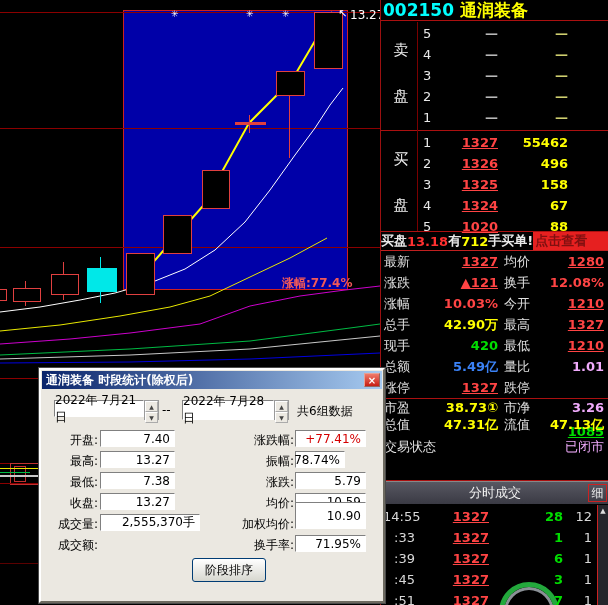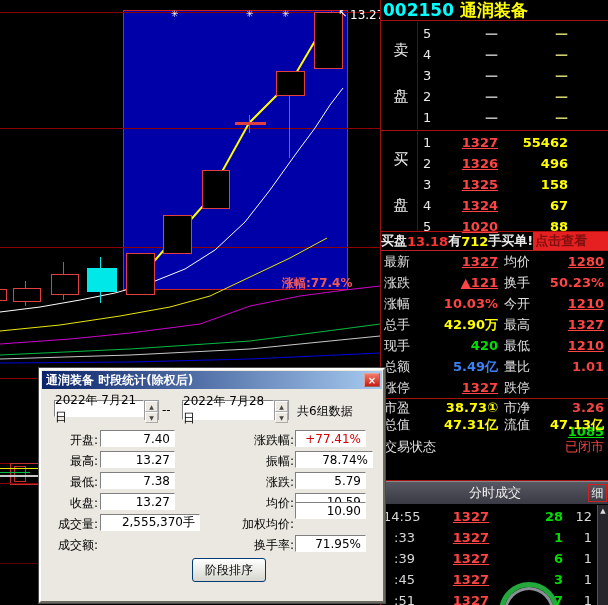--- a/index.html
+++ b/index.html
@@ -46,21 +46,21 @@
   #stats{left:0;top:251px;width:228px;}
   .st-row{position:relative;height:21px;line-height:21px;font-size:13px;}
   .st-row.sm{height:17px;line-height:17px;}
   .st-row.tall{height:20px;line-height:20px;margin-top:4px;}
   .st-l1{position:absolute;left:3px;color:#e0e0e0;}
   .st-v1{position:absolute;right:111px;font-weight:bold;}
   .st-l2{position:absolute;left:123px;color:#e0e0e0;}
   .st-v2{position:absolute;right:5px;font-weight:bold;}
   .red{color:#ff4444;} .redu{color:#ff4444;text-decoration:underline;}
   .yel{color:#ffff00;} .grn{color:#00e000;} .grnu{color:#00e000;text-decoration:underline;margin-top:44px;}
-  .cyn{color:#3b82f6;} .wht{color:#ef4444;}
+  .cyn{color:#3b82f6;} .wht{color:#f0abfc;}
   .st-sep{height:1px;background:#aa1010;margin-top:0;}
   #tns-header{left:0;top:481px;width:228px;height:22px;background:linear-gradient(#585862,#3a3a44);
      border-top:1px solid #888;display:flex;align-items:center;justify-content:center;color:#f0f0f0;font-size:13px;}
   #tns-detail{position:absolute;right:2px;top:2px;width:17px;height:16px;border:1px solid #cc2222;color:#f0f0f0;
      font-size:12px;line-height:16px;text-align:center;}
   #tns{left:0;top:506px;width:228px;}
   .tns-row{position:relative;height:21px;line-height:21px;font-size:13px;font-weight:bold;z-index:2;}
   .tns-t{position:absolute;left:2px;width:32px;text-align:right;color:#d8d8d8;font-weight:normal;}
   .tns-p{position:absolute;right:120px;color:#ff4444;text-decoration:underline;}
   .tns-v{position:absolute;right:46px;color:#00dd00;}
@@ -231,21 +231,21 @@
       <div class="st-row">
           <span class="st-l1">最新</span>
           <span class="st-v1 redu">1327</span>
           <span class="st-l2">均价</span>
           <span class="st-v2 redu">1280</span>
         </div>
       <div class="st-row">
           <span class="st-l1">涨跌</span>
           <span class="st-v1 redu">▲121</span>
           <span class="st-l2">换手</span>
-          <span class="st-v2 red">50.23%</span>
+          <span class="st-v2 red">12.08%</span>
         </div>
       <div class="st-row">
           <span class="st-l1">涨幅</span>
           <span class="st-v1 red">10.03%</span>
           <span class="st-l2">今开</span>
           <span class="st-v2 redu">1210</span>
         </div>
       <div class="st-row">
           <span class="st-l1">总手</span>
           <span class="st-v1 yel">42.90万</span>
@@ -375,33 +375,33 @@
     <div class="abs dfield num" style="left:59px;top:144px;width:100px;height:17px">
         <span>2,555,370手</span>
       </div>
     <div class="abs dlabel" style="left:0;top:167px;width:57px">成交额:</div>
 
     <div class="abs dlabel" style="left:170px;top:62px;width:83px">涨跌幅:</div>
     <div class="abs dfield num" style="left:254px;top:60px;width:71px;height:17px">
         <span class="redval">+77.41%</span>
       </div>
     <div class="abs dlabel" style="left:170px;top:83px;width:83px">振幅:</div>
-    <div class="abs dfield num" style="left:254px;top:81px;width:78px;height:17px">
+    <div class="abs dfield num" style="left:254px;top:81px;width:50px;height:17px">
         <span>78.74%</span>
       </div>
     <div class="abs dlabel" style="left:170px;top:104px;width:83px">涨跌:</div>
     <div class="abs dfield num" style="left:254px;top:102px;width:71px;height:17px">
         <span>5.79</span>
       </div>
     <div class="abs dlabel" style="left:170px;top:125px;width:83px">均价:</div>
     <div class="abs dfield num" style="left:254px;top:123px;width:71px;height:17px">
         <span>10.59</span>
       </div>
     <div class="abs dlabel" style="left:170px;top:146px;width:83px">加权均价:</div>
-    <div class="abs dfield num" style="left:254px;top:132px;width:71px;height:17px">
+    <div class="abs dfield num" style="left:254px;top:132px;width:71px;height:27px">
         <span>10.90</span>
       </div>
     <div class="abs dlabel" style="left:170px;top:167px;width:83px">换手率:</div>
     <div class="abs dfield num" style="left:254px;top:165px;width:71px;height:17px">
         <span>71.95%</span>
       </div>
 
     <div class="dbtn" style="left:151px;top:188px;width:72px">阶段排序</div>
   </div>
 

